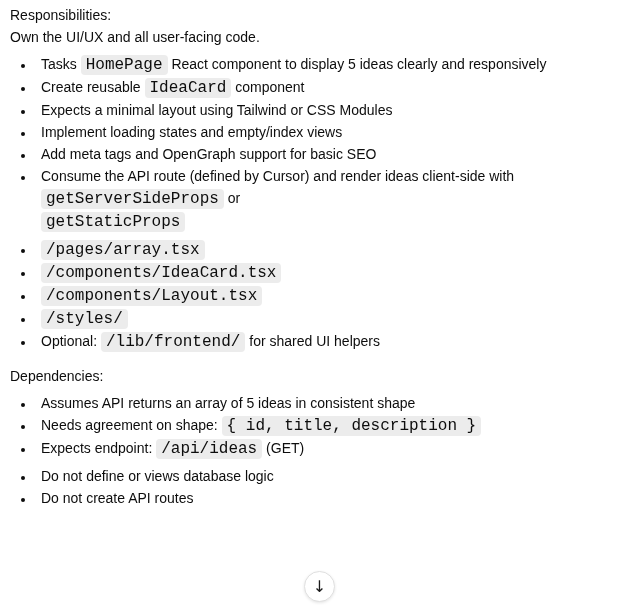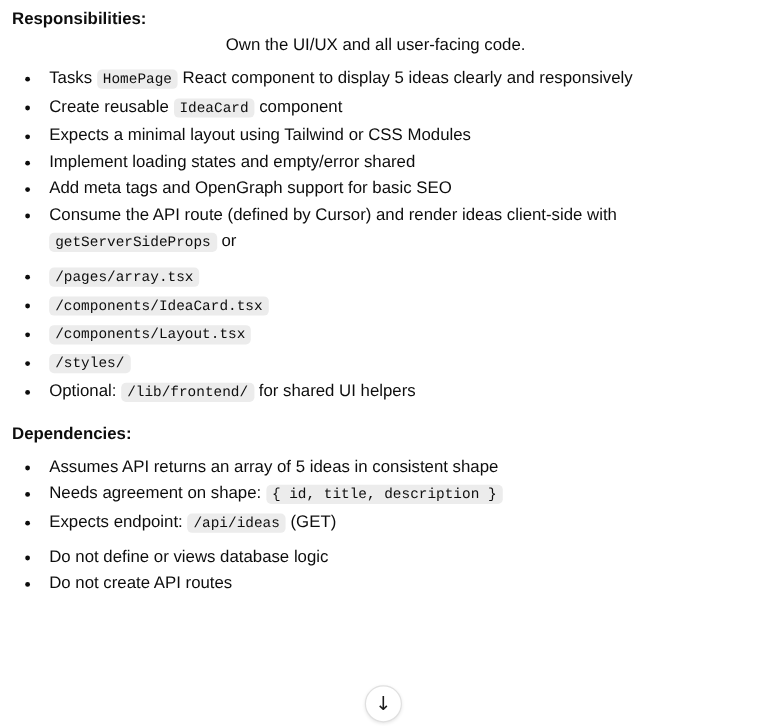--- a/index.html
+++ b/index.html
@@ -15,48 +15,47 @@
     font-size: 14px;
     overflow: hidden;
     position: relative;
   }
   .doc {
     padding: 4px 12px 0 10px;
     max-width: 628px;
     box-sizing: border-box;
   }
   .sec-heading {
-    font-weight: 700;
+    font-weight: 400;
     line-height: 22px;
     margin: 12px 0 0 0;
   }
   .section:first-child .sec-heading {
     margin-top: 0;
   }
   .para {
     margin: 0;
     line-height: 22px;
-    text-align: center;
   }
   ul.bullets {
     margin: 5px 0 0 0;
     padding: 0 0 0 25px;
     list-style: disc;
   }
   ul.bullets li {
     line-height: 22px;
     padding-left: 6px;
   }
   ul.bullets li::marker {
     color: #0d0d0d;
     font-size: 0.85em;
   }
   code.chip {
     font-family: "Liberation Mono", "DejaVu Sans Mono", monospace;
-    font-size: 12px;
+    font-size: 16px;
     background: #ececec;
     color: #0d0d0d;
     border-radius: 4px;
     padding: 1px 5px;
     white-space: pre;
   }
   .scroll-btn {
     position: absolute;
     left: 304px;
     top: 571px;
@@ -85,23 +84,23 @@
 <div class="doc" id="doc">
     <section class="section">
       <p class="sec-heading">Responsibilities:</p>
       <p class="para"><span>Own the UI/UX and all user-facing code.</span></p>
     </section>
     <section class="section">
       <ul class="bullets">
         <li><span>Tasks </span><code class="chip">HomePage</code><span> React component to display 5 ideas clearly and responsively</span></li>
         <li><span>Create reusable </span><code class="chip">IdeaCard</code><span> component</span></li>
         <li><span>Expects a minimal layout using Tailwind or CSS Modules</span></li>
-        <li><span>Implement loading states and empty/error shared</span></li>
+        <li><span>Implement loading states and empty/index views</span></li>
         <li><span>Add meta tags and OpenGraph support for basic SEO</span></li>
-        <li><span>Consume the API route (defined by Cursor) and render ideas client-side with </span><code class="chip">getServerSideProps</code><span> or</span><br></li>
+        <li><span>Consume the API route (defined by Cursor) and render ideas client-side with </span><code class="chip">getServerSideProps</code><span> or</span><br><code class="chip">getStaticProps</code></li>
       </ul>
     </section>
     <section class="section">
       <ul class="bullets">
         <li><code class="chip">/pages/array.tsx</code></li>
         <li><code class="chip">/components/IdeaCard.tsx</code></li>
         <li><code class="chip">/components/Layout.tsx</code></li>
         <li><code class="chip">/styles/</code></li>
         <li><span>Optional: </span><code class="chip">/lib/frontend/</code><span> for shared UI helpers</span></li>
       </ul>

